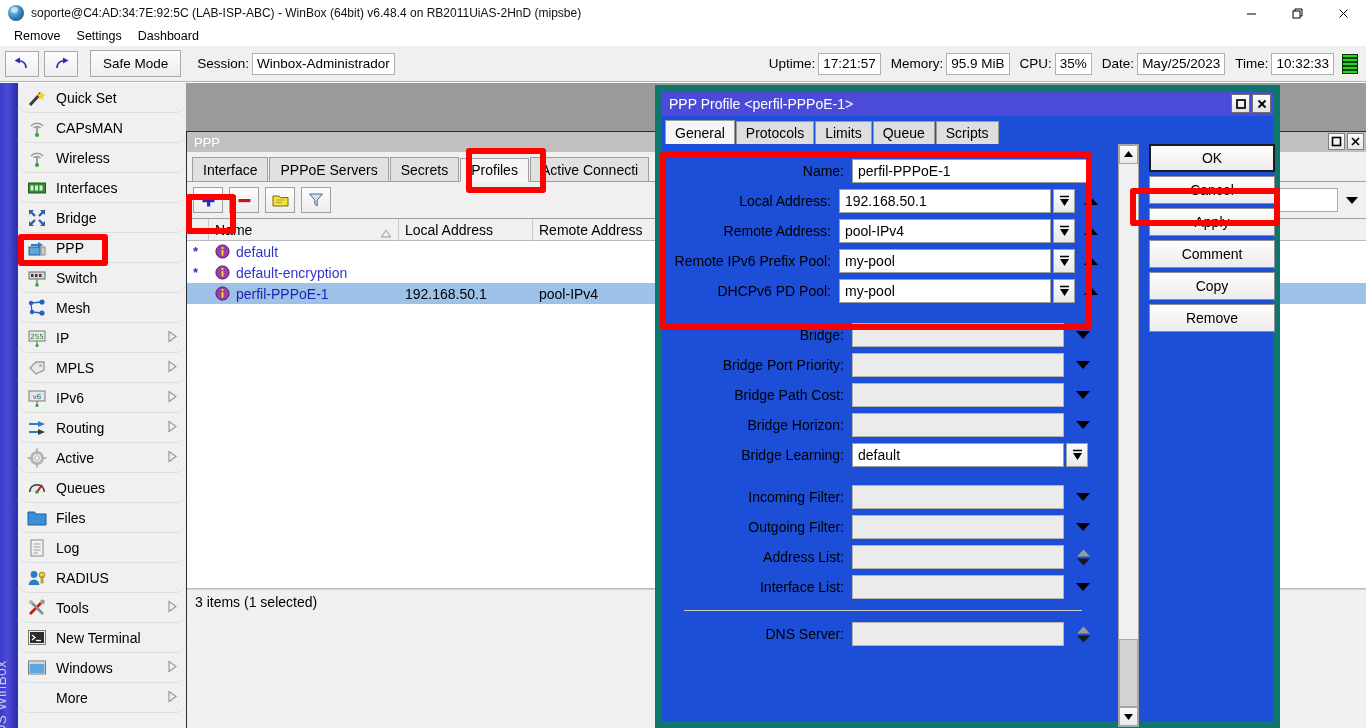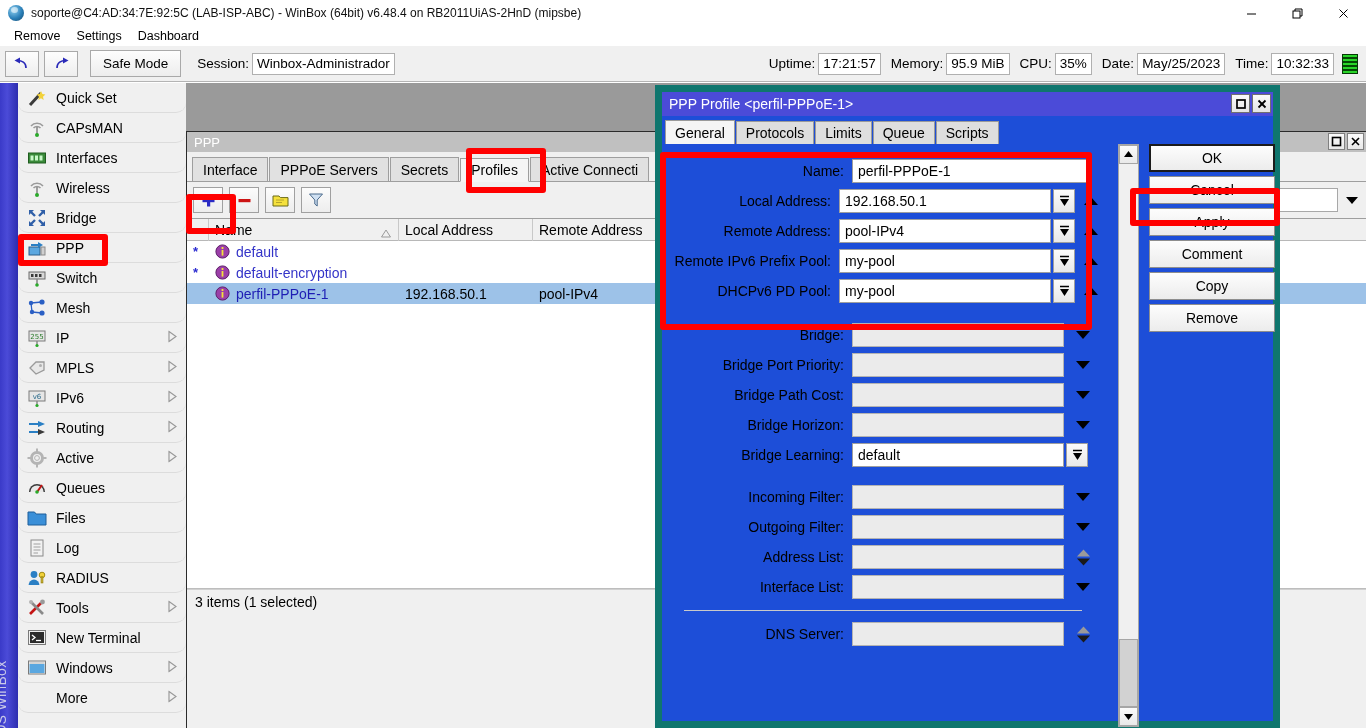--- a/index.html
+++ b/index.html
@@ -339,38 +339,38 @@
               <path d="M6.5 10 A5 5 0 0 1 13.5 10" fill="none" stroke="#9a9a9a" stroke-width="1.6"></path>
               <line x1="10" y1="9" x2="10" y2="17" stroke="#8a8a8a" stroke-width="1.6"></line>
               <circle cx="10" cy="17" r="2" fill="#2aaa2a"></circle>
             </svg>
           </span>
           <span class="sb-txt">CAPsMAN</span>
         </div>
         <div class="sb-item">
           <span class="sb-ico">
             <svg width="20" height="20" viewBox="0 0 20 20">
+              <path d="M4 8 A8 8 0 0 1 16 8" fill="none" stroke="#9a9a9a" stroke-width="1.6"></path>
+              <path d="M6.5 10 A5 5 0 0 1 13.5 10" fill="none" stroke="#9a9a9a" stroke-width="1.6"></path>
+              <line x1="10" y1="9" x2="10" y2="17" stroke="#8a8a8a" stroke-width="1.6"></line>
+              <circle cx="10" cy="17" r="2" fill="#2aaa2a"></circle>
+            </svg>
+          </span>
+          <span class="sb-txt">Wireless</span>
+        </div>
+        <div class="sb-item">
+          <span class="sb-ico">
+            <svg width="20" height="20" viewBox="0 0 20 20">
               <rect x="1.5" y="5" width="17" height="10" fill="#3a8a3a" stroke="#1f5c1f"></rect>
               <rect x="3.5" y="7.5" width="3" height="5" fill="#c9f7c9"></rect>
               <rect x="8" y="7.5" width="3" height="5" fill="#c9f7c9"></rect>
               <rect x="12.5" y="7.5" width="3" height="5" fill="#c9f7c9"></rect>
             </svg>
           </span>
           <span class="sb-txt">Interfaces</span>
-        </div>
-        <div class="sb-item">
-          <span class="sb-ico">
-            <svg width="20" height="20" viewBox="0 0 20 20">
-              <path d="M4 8 A8 8 0 0 1 16 8" fill="none" stroke="#9a9a9a" stroke-width="1.6"></path>
-              <path d="M6.5 10 A5 5 0 0 1 13.5 10" fill="none" stroke="#9a9a9a" stroke-width="1.6"></path>
-              <line x1="10" y1="9" x2="10" y2="17" stroke="#8a8a8a" stroke-width="1.6"></line>
-              <circle cx="10" cy="17" r="2" fill="#2aaa2a"></circle>
-            </svg>
-          </span>
-          <span class="sb-txt">Wireless</span>
         </div>
         <div class="sb-item">
           <span class="sb-ico">
             <svg width="20" height="20" viewBox="0 0 20 20">
               <path d="M3 3 L8 8 M17 3 L12 8 M3 17 L8 12 M17 17 L12 12" stroke="#2f5fa8" stroke-width="2.4" fill="none"></path>
               <polygon points="2,2 7,2 2,7" fill="#2f5fa8"></polygon>
               <polygon points="18,2 13,2 18,7" fill="#2f5fa8"></polygon>
               <polygon points="2,18 7,18 2,13" fill="#2f5fa8"></polygon>
               <polygon points="18,18 13,18 18,13" fill="#2f5fa8"></polygon>
             </svg>

